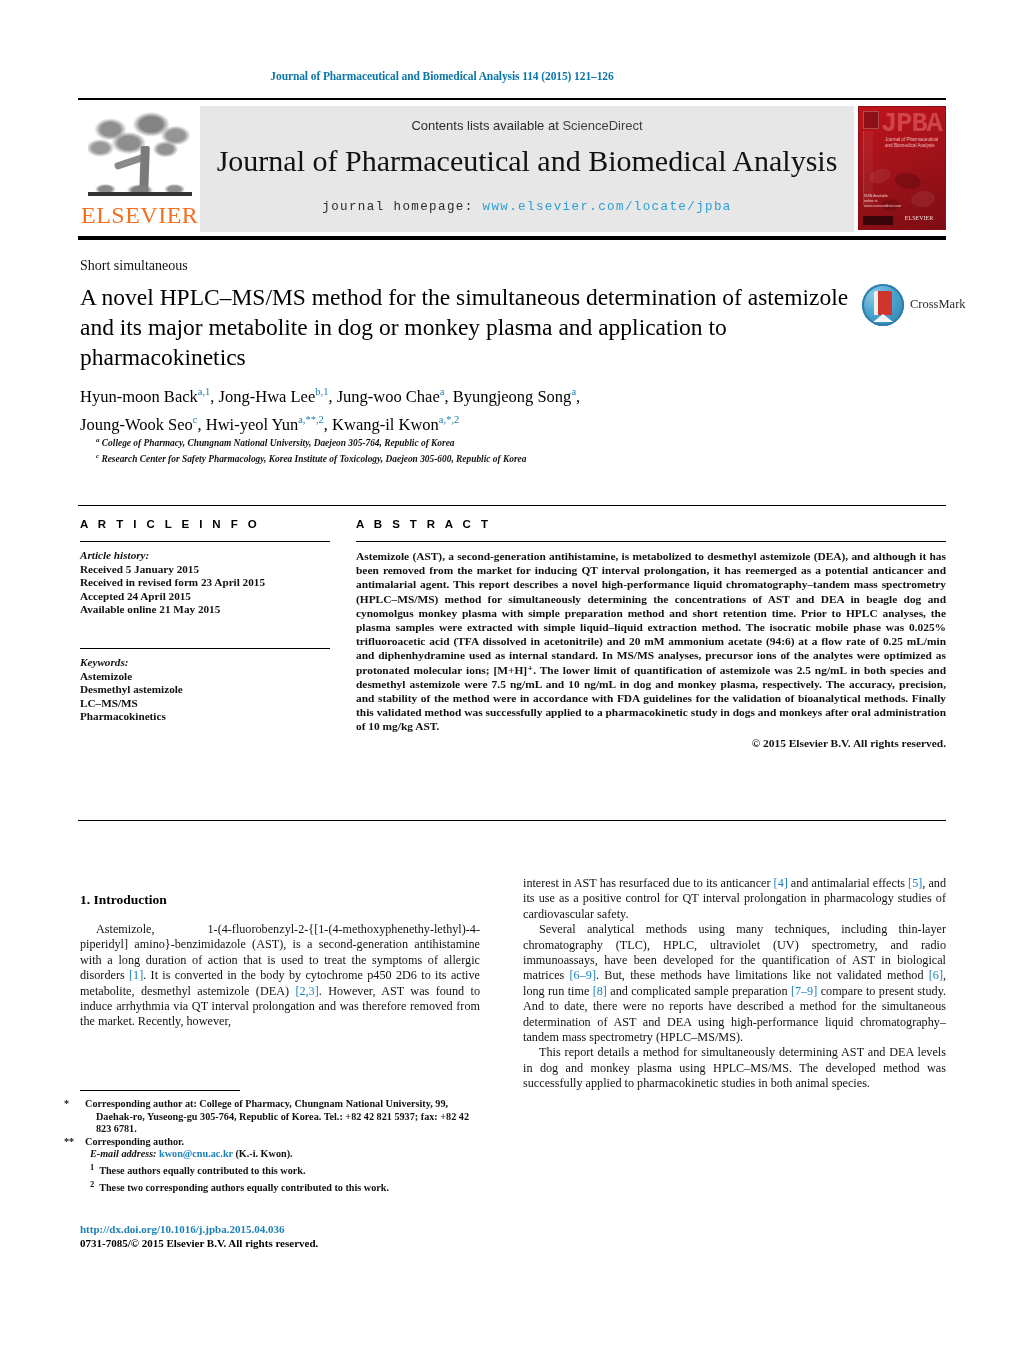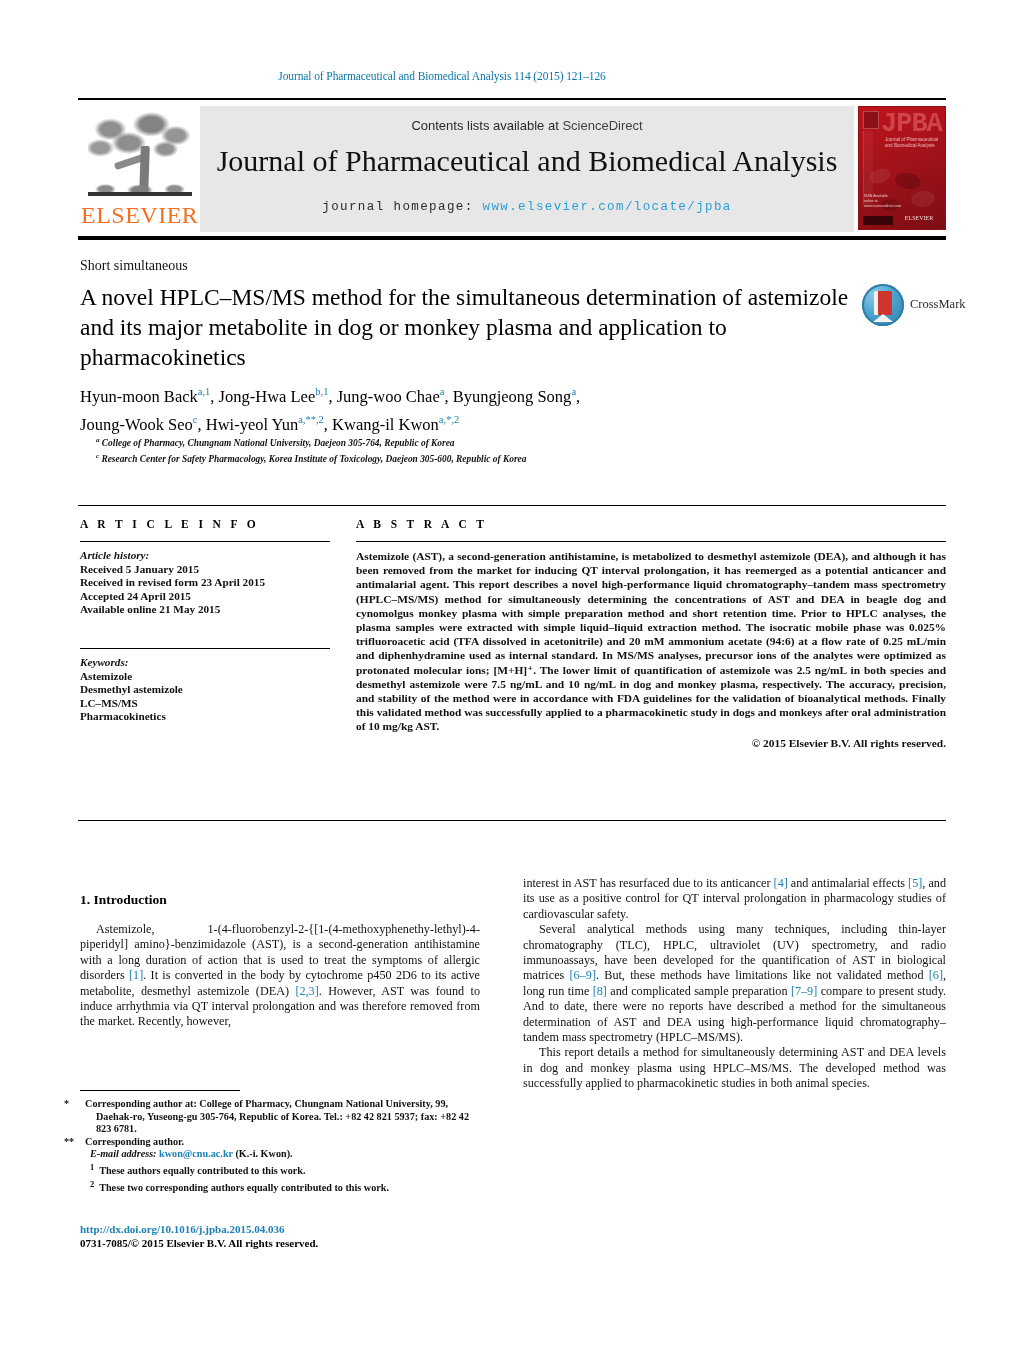--- a/index.html
+++ b/index.html
@@ -22,21 +22,21 @@
     height: 1351px;
   }
 
   
   .running-head {
     position: absolute;
     left: 0; top: 70px;
     width: 884px;
     text-align: center;
     font-size: 11.5px;
-    font-weight: normal;
+    font-weight: bold;
     color: #0b76a8;
     letter-spacing: -0.1px;
   }
 
   
   .masthead {
     position: absolute;
     left: 78px; top: 98px;
     width: 868px;
     height: 132px;
@@ -346,21 +346,21 @@
   .abs-col {
     position: absolute;
     left: 356px; top: 518px;
     width: 590px;
   }
   .sec-caps {
     font-size: 11.5px;
     font-weight: bold;
     letter-spacing: 3.4px;
     color: #000;
-    font-family: Liberation Serif, serif;
+    font-family: Liberation Sans, sans-serif;
   }
   .thin-rule {
     height: 1px;
     background: #000;
     margin: 11px 0 7px 0;
   }
   .info-block {
     font-size: 11.2px;
     line-height: 13.6px;
     font-weight: bold;

